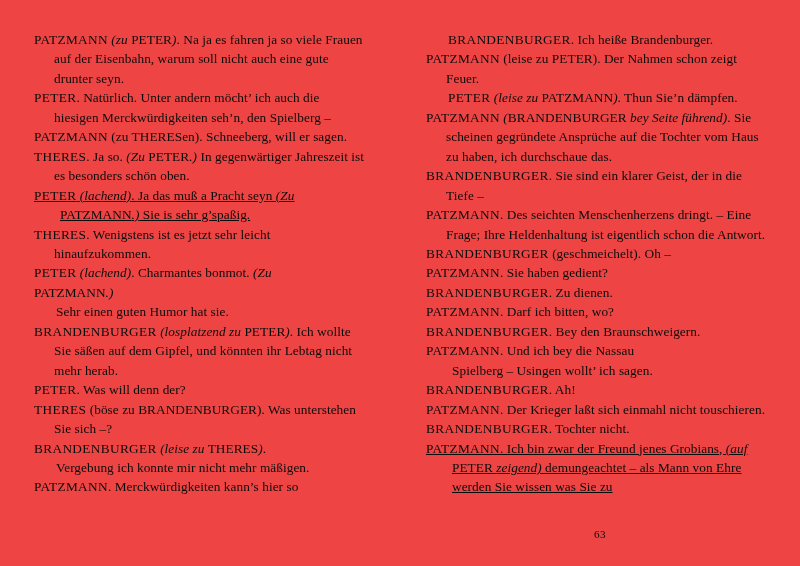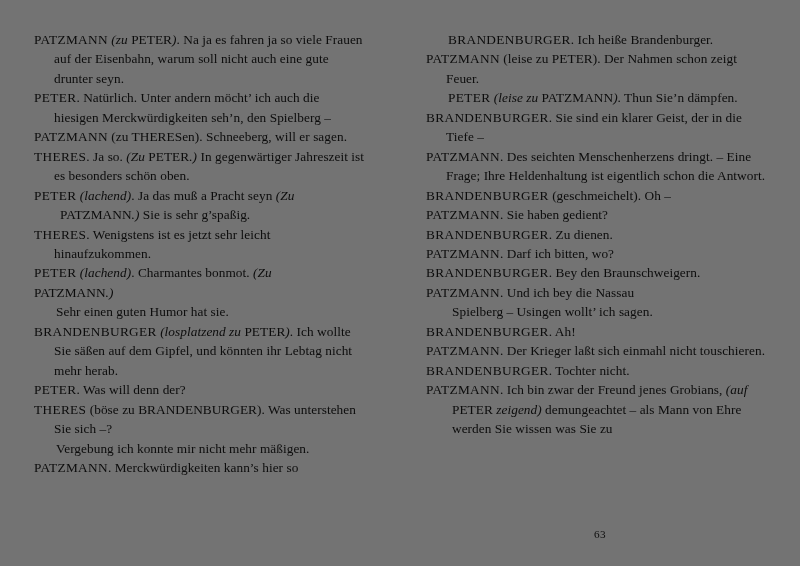--- a/index.html
+++ b/index.html
@@ -11,21 +11,21 @@
     width: 800px;
     height: 566px;
     font-family: "Liberation Serif", serif;
     color: #0c0c0c;
     overflow: hidden;
   }
   #scan {
     position: relative;
     width: 800px;
     height: 566px;
-    background: #737373;
+    background: #ef4444;
     box-sizing: border-box;
   }
   .page {
     position: absolute;
     top: 0;
     height: 566px;
     box-sizing: border-box;
   }
   .page-left  { left: 0px;   width: 400px; padding: 30px 34px 0 34px; }
   .page-right { left: 400px; width: 400px; padding: 30px 34px 1px 26px; }
@@ -42,20 +42,21 @@
     text-indent: 0;
   }
   
   .speech.hang {
     padding-left: 20px;
     text-indent: -20px;
   }
   .speech.hang-deep {
     padding-left: 26px;
     text-indent: -26px;
+    text-decoration: underline;
   }
   
   .speech.ind {
     padding-left: 22px;
     text-indent: 0;
   }
   .speech.ind-wide {
     padding-left: 26px;
     text-indent: 0;
   }
@@ -100,30 +101,32 @@
         <div class="speech hang"><span class="sp">PATZMANN</span><span> (zu THERESen). Schneeberg, will er sagen.</span></div>
         <div class="speech hang"><span class="sp">THERES</span><span>. Ja so. </span><span class="dir">(Zu</span><span> PETER</span><span class="dir">.)</span><span> In gegenwärtiger Jahreszeit ist es besonders schön oben.</span></div>
         <div class="speech hang-deep"><span class="sp">PETER</span><span> </span><span class="dir">(lachend)</span><span>. Ja das muß a Pracht seyn </span><span class="dir">(Zu</span><span> PATZMANN</span><span class="dir">.)</span><span> Sie is sehr g’spaßig.</span></div>
         <div class="speech hang"><span class="sp">THERES</span><span>. Wenigstens ist es jetzt sehr leicht hinaufzukommen.</span></div>
         <div class="speech"><span class="sp">PETER</span><span> </span><span class="dir">(lachend)</span><span>. Charmantes bonmot. </span><span class="dir">(Zu</span></div>
         <div class="speech"><span>PATZMANN</span><span class="dir">.)</span></div>
         <div class="speech ind"><span>Sehr einen guten Humor hat sie.</span></div>
         <div class="speech hang"><span class="sp">BRANDENBURGER</span><span> </span><span class="dir">(losplatzend zu</span><span> PETER</span><span class="dir">)</span><span>. Ich wollte Sie säßen auf dem Gipfel, und könnten ihr Lebtag nicht mehr herab.</span></div>
         <div class="speech hang"><span class="sp">PETER</span><span>. Was will denn der?</span></div>
         <div class="speech hang"><span class="sp">THERES</span><span> (böse zu BRANDENBURGER). Was unterstehen Sie sich –?</span></div>
+        <div class="speech hang"><span class="sp">BRANDENBURGER</span><span> </span><span class="dir">(leise zu</span><span> THERES</span><span class="dir">)</span><span>.</span></div>
         <div class="speech ind"><span>Vergebung ich konnte mir nicht mehr mäßigen.</span></div>
         <div class="speech hang"><span class="sp">PATZMANN</span><span>.  Merckwürdigkeiten kann’s hier so</span></div>
       </div>
   </div>
 
   <div class="page page-right">
     <div class="body-text">
         <div class="speech ind"><span class="sp">BRANDENBURGER</span><span>. Ich heiße Brandenburger.</span></div>
         <div class="speech hang"><span class="sp">PATZMANN</span><span> (leise zu PETER). Der Nahmen schon zeigt Feuer.</span></div>
         <div class="speech ind"><span class="sp">PETER</span><span> </span><span class="dir">(leise zu</span><span> PATZMANN</span><span class="dir">)</span><span>. Thun Sie’n dämpfen.</span></div>
+        <div class="speech hang"><span class="sp">PATZMANN</span><span> </span><span class="dir">(</span><span>BRANDENBURGER</span><span class="dir"> bey Seite führend)</span><span>.  Sie scheinen gegründete Ansprüche auf die Tochter vom Haus zu haben, ich durchschaue das.</span></div>
         <div class="speech hang"><span class="sp">BRANDENBURGER</span><span>.  Sie sind ein klarer Geist, der in die Tiefe –</span></div>
         <div class="speech hang"><span class="sp">PATZMANN</span><span>. Des seichten Menschenherzens dringt.  – Eine Frage; Ihre Heldenhaltung ist eigentlich schon die Antwort.</span></div>
         <div class="speech hang"><span class="sp">BRANDENBURGER</span><span> (geschmeichelt). Oh –</span></div>
         <div class="speech hang"><span class="sp">PATZMANN</span><span>. Sie haben gedient?</span></div>
         <div class="speech hang"><span class="sp">BRANDENBURGER</span><span>. Zu dienen.</span></div>
         <div class="speech hang"><span class="sp">PATZMANN</span><span>. Darf ich bitten, wo?</span></div>
         <div class="speech hang"><span class="sp">BRANDENBURGER</span><span>. Bey den Braunschweigern.</span></div>
         <div class="speech hang"><span class="sp">PATZMANN</span><span>. Und ich bey die Nassau</span></div>
         <div class="speech ind-wide"><span>Spielberg – Usingen wollt’ ich sagen.</span></div>
         <div class="speech hang"><span class="sp">BRANDENBURGER</span><span>.  Ah!</span></div>

